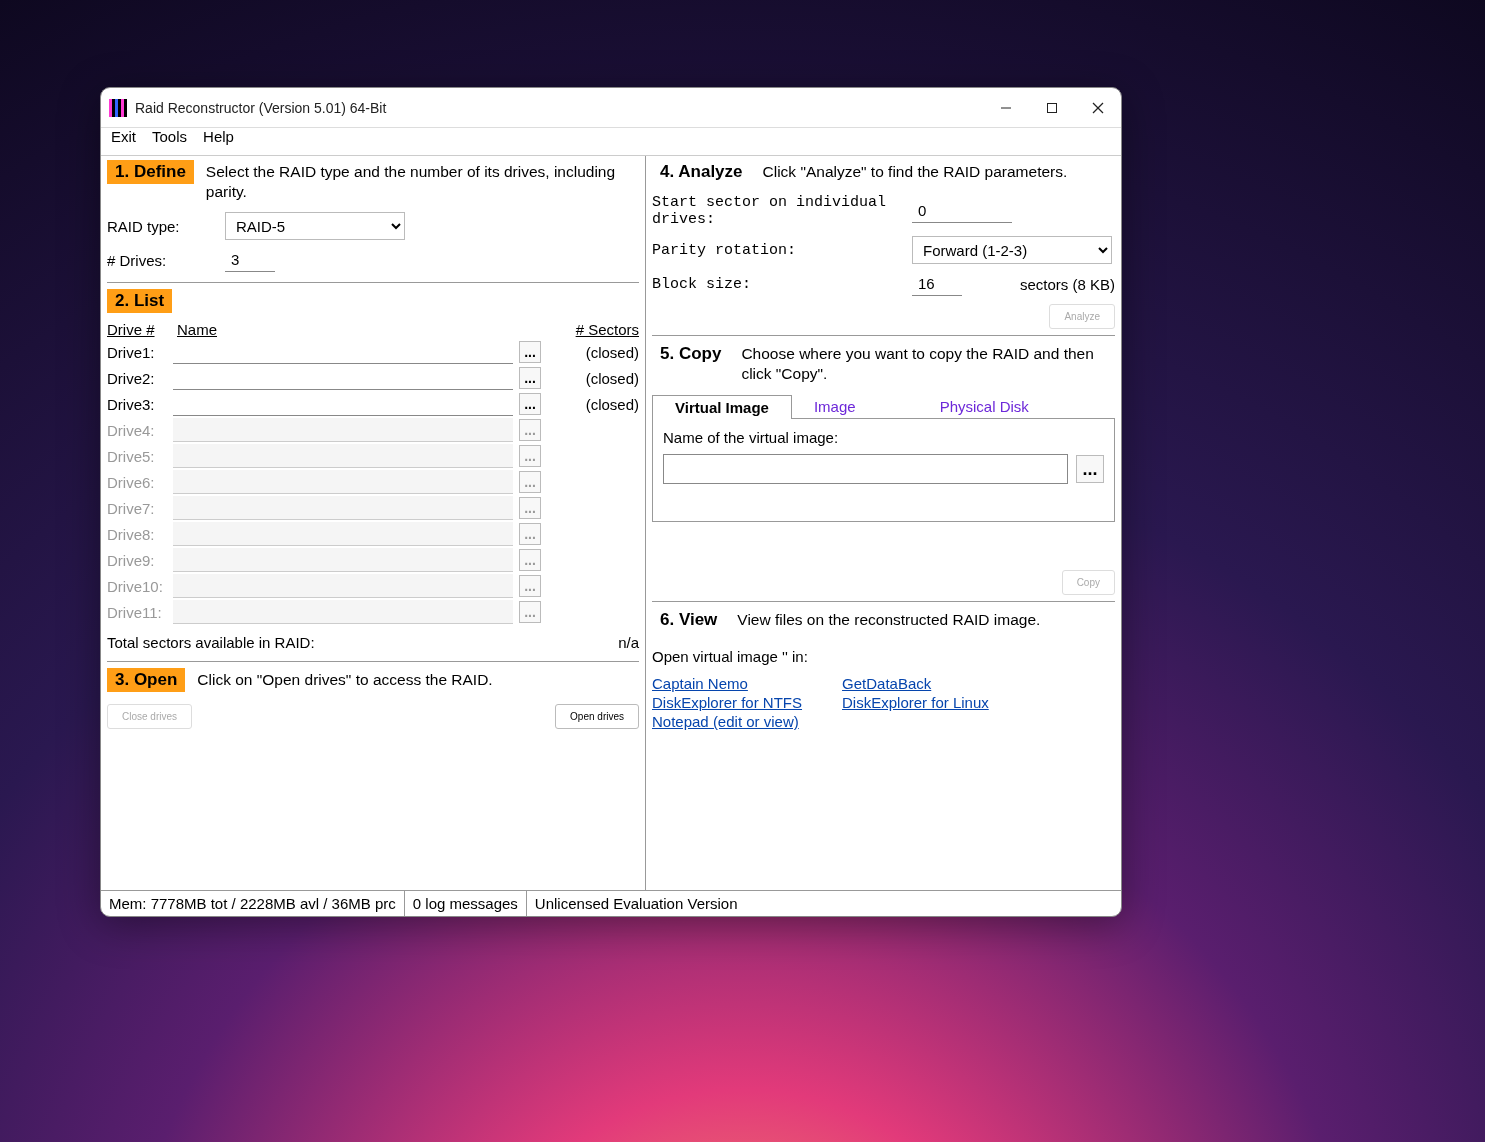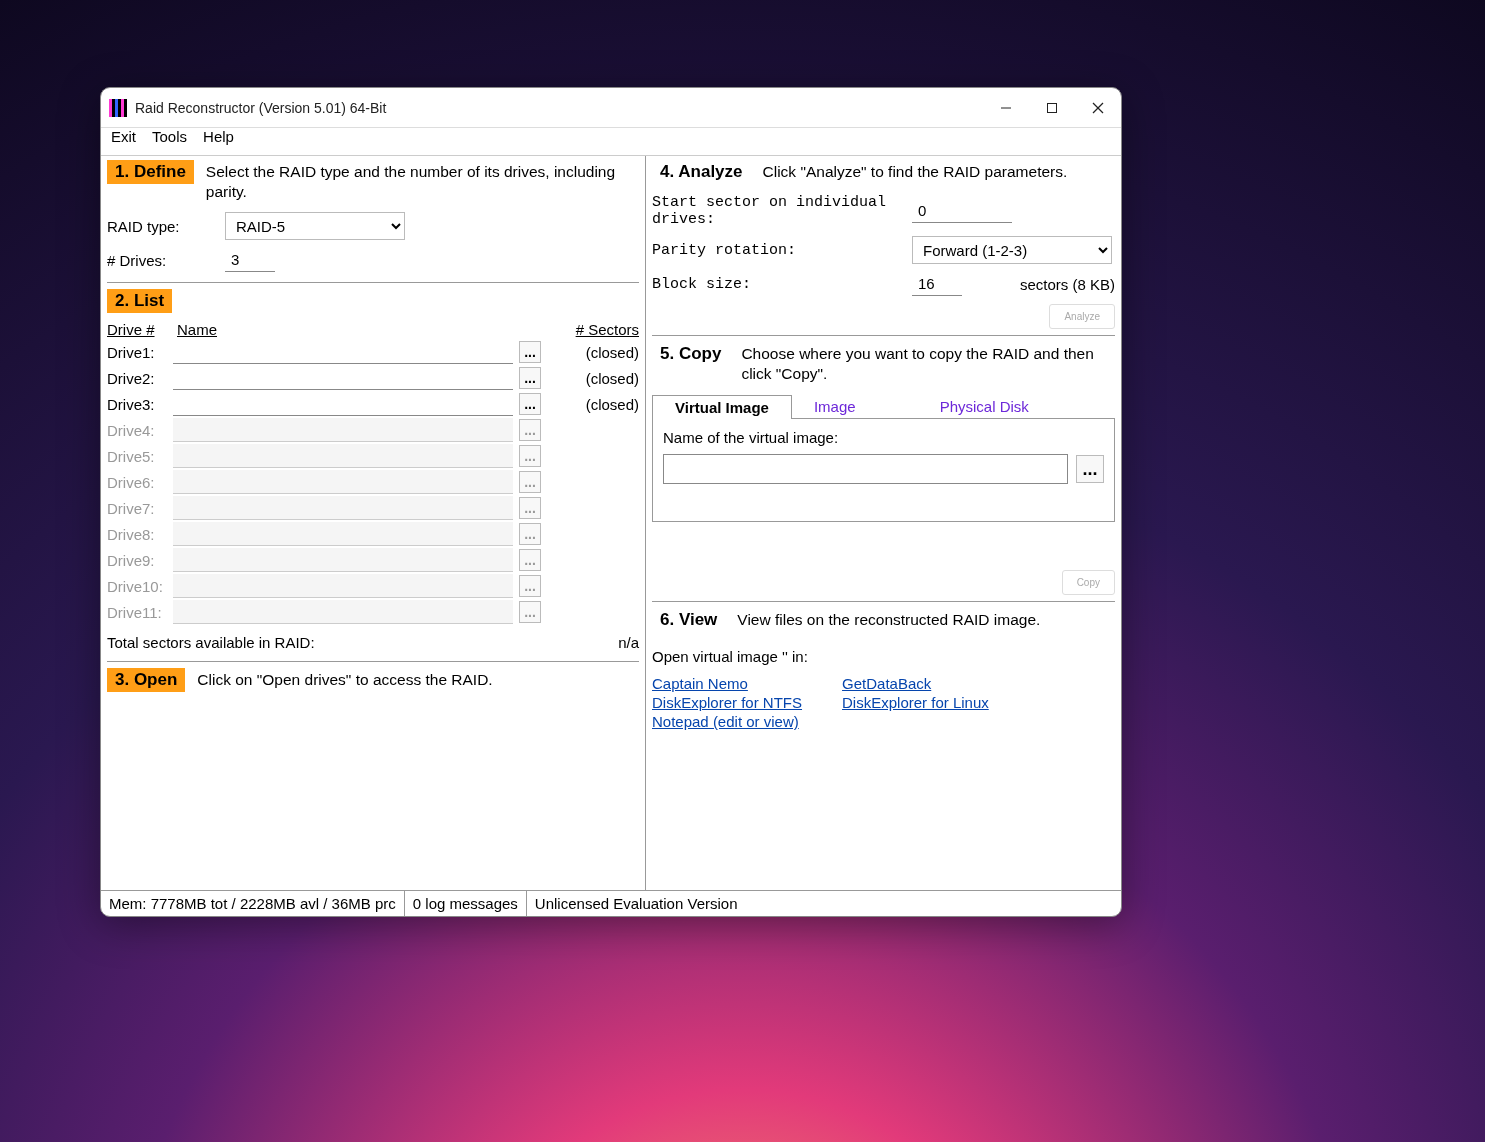--- a/index.html
+++ b/index.html
@@ -256,20 +256,24 @@
         <span>Total sectors available in RAID:</span>
         <span>n/a</span>
       </div>
 
       <hr class="sep">
 
       <div class="section-head">
         <span class="step-label">3. Open</span>
         <span class="step-desc">Click on "Open drives" to access the RAID.</span>
       </div>
+      <div class="button-row">
+        <button class="app-btn" disabled="">Close drives</button>
+        <button class="app-btn">Open drives</button>
+      </div>
     </div>
 
     <div class="col-right">
 
       <div class="section-head">
         <span class="step-label-plain">4. Analyze</span>
         <span class="step-desc">Click "Analyze" to find the RAID parameters.</span>
       </div>
       <div class="right-row">
         <label>Start sector on individual drives:</label>

